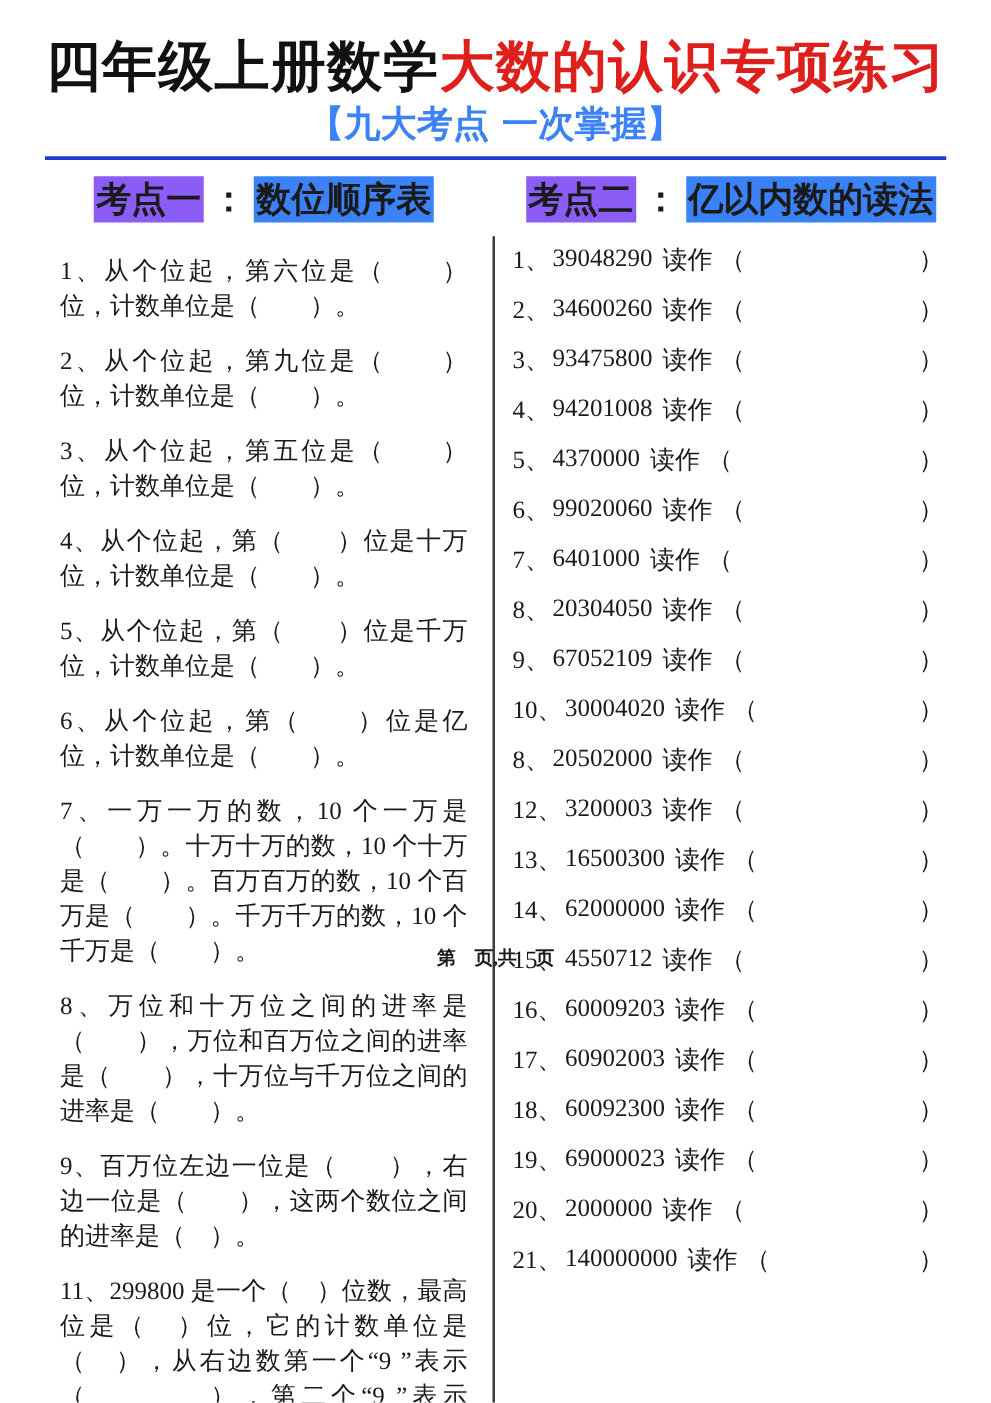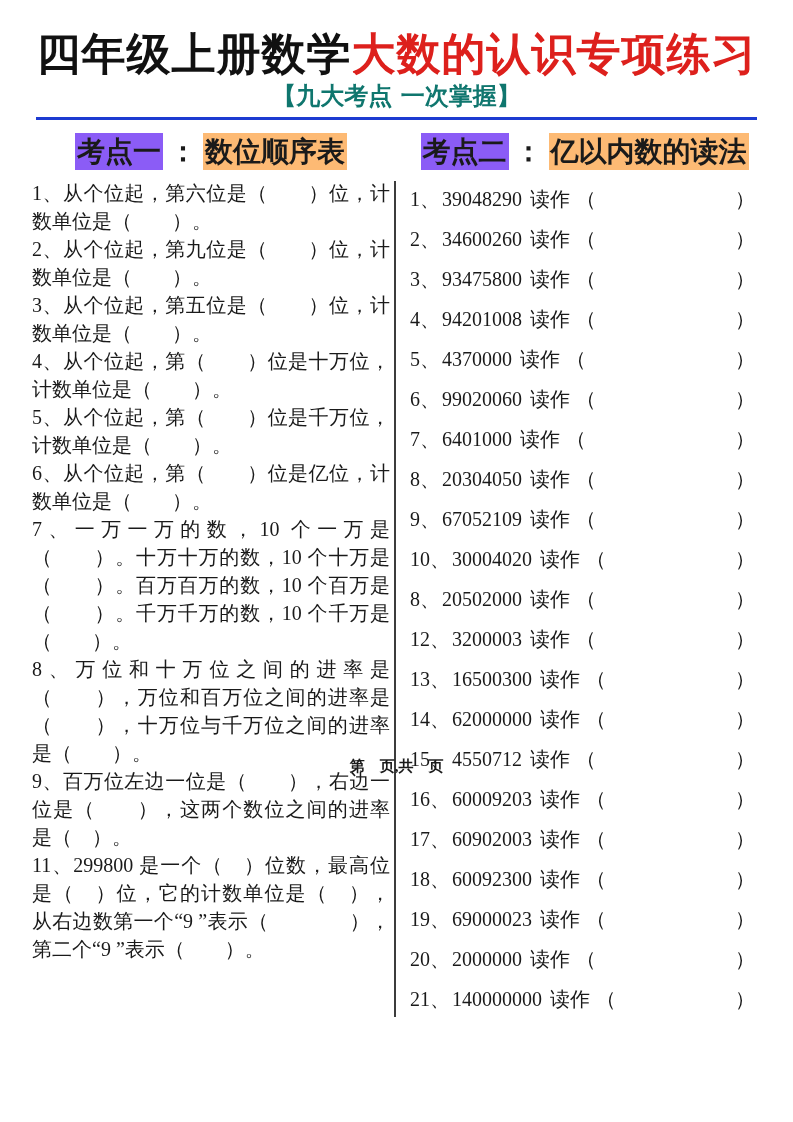--- a/index.html
+++ b/index.html
@@ -19,22 +19,22 @@
     font-family: "DejaVu Sans", "Liberation Sans", sans-serif;
     font-size: 44px; font-weight: 900; letter-spacing: 1px;
     line-height: 1.1;
     white-space: nowrap;
   }
   .title-black { color: #111111; }
   .title-red   { color: #dd201c; }
   .subtitle {
     text-align: center;
     font-family: "DejaVu Sans", "Liberation Sans", sans-serif;
-    font-size: 24px; font-weight: 800;
-    color: #0f766e;
+    font-size: 29px; font-weight: 800;
+    color: #3b82f6;
     margin-top: 2px;
     white-space: nowrap;
   }
   .title-rule {
     height: 3px; background: #1d3bd1;
     margin: 5px 36px 0 36px;
   }
 
   
   .section-headers {
@@ -43,37 +43,37 @@
     padding: 0 32px;
   }
   .sec-head {
     font-family: "DejaVu Sans", "Liberation Sans", sans-serif;
     font-size: 28px; font-weight: 900;
     white-space: nowrap;
   }
   .sec-head-left  { width: 358px; text-align: center; }
   .sec-head-right { flex: 1; text-align: center; padding-left: 18px; }
   .hl-label { background: #8b5cf6; padding: 2px 2px; }
-  .hl-topic { background: #fdba74; padding: 2px 2px; }
+  .hl-topic { background: #3b82f6; padding: 2px 2px; }
   .sec-colon { padding: 0 6px; }
 
   
   .columns {
     display: flex;
     padding: 0 32px;
     margin-top: 8px;
     align-items: stretch;
   }
   .left-col {
     width: 358px;
     font-size: 20px;
     line-height: 28px;
     text-align: justify;
   }
-  .left-col p { margin: 0; }
+  .left-col p { margin: 16px; }
   .divider {
     width: 2px;
     background: #3c3c3c;
     margin: 2px 4px 2px 4px;
   }
   .right-col {
     flex: 1;
     padding-left: 10px;
   }
   .r-row {

